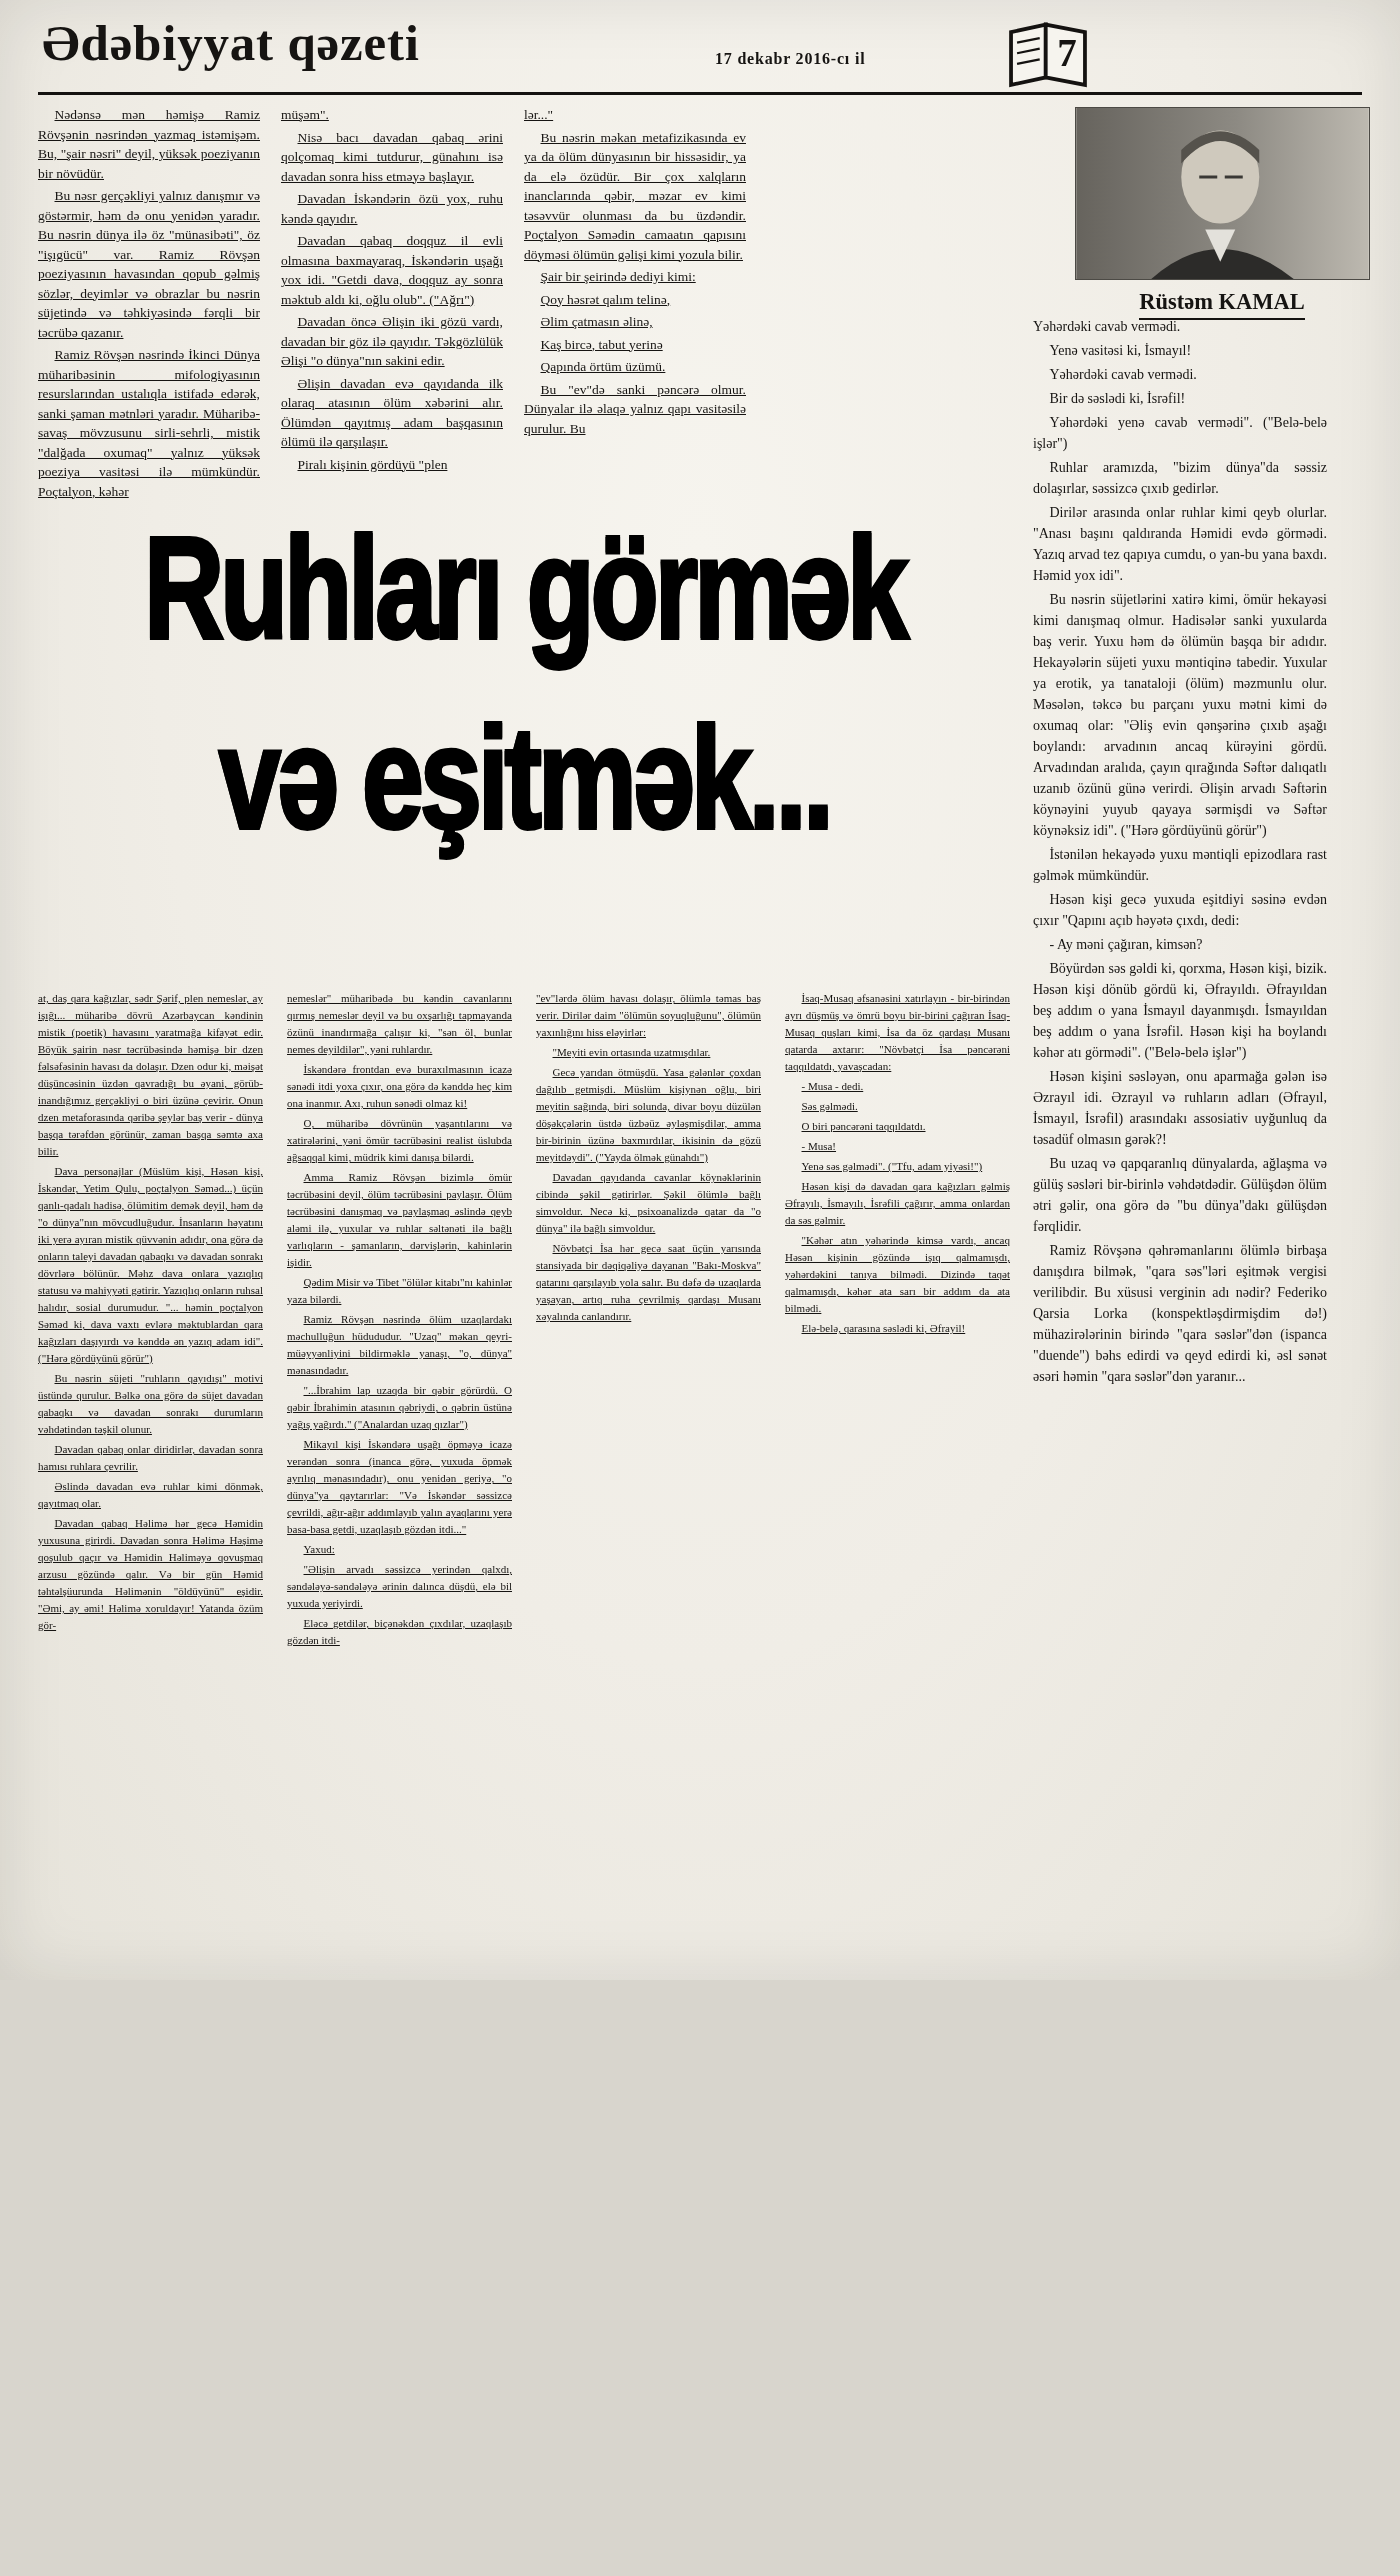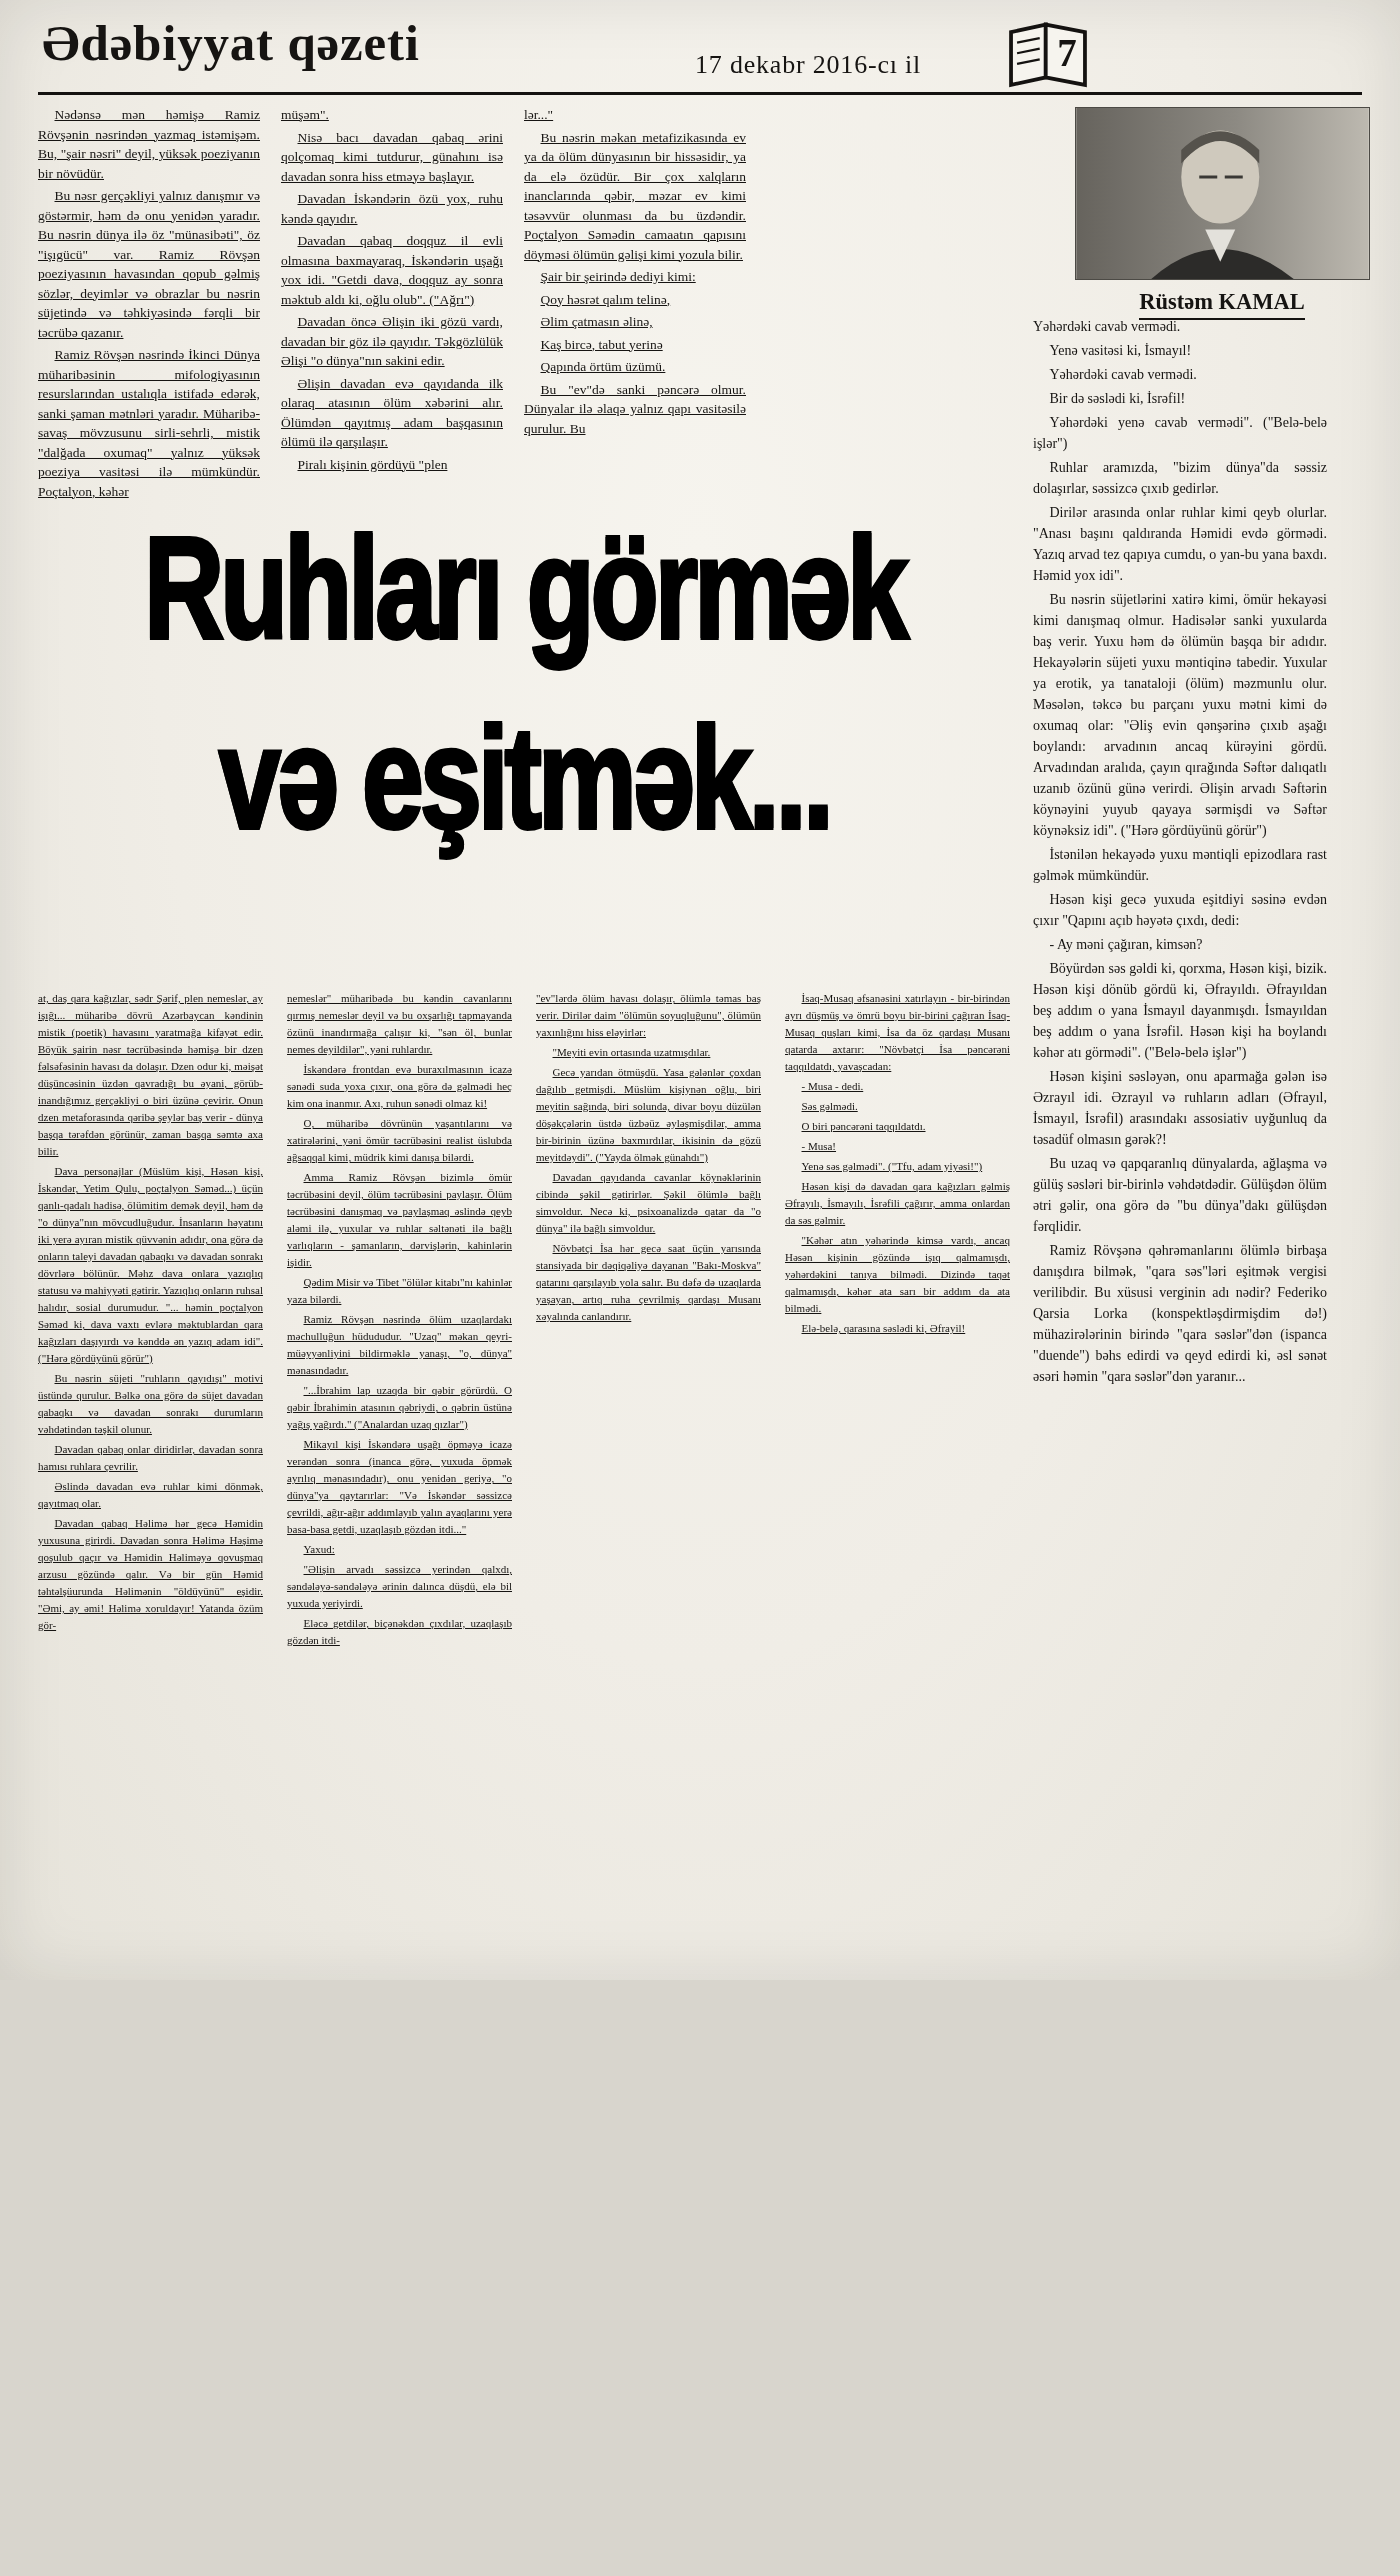--- a/index.html
+++ b/index.html
@@ -13,22 +13,22 @@
     color:#161412;
     overflow:hidden;
   }
   
   .masthead-title {
     position:absolute; left:42px; top:13.5px; margin:0;
     font-size:51px; font-weight:bold; letter-spacing:0.8px;
     font-family:"Liberation Serif", serif;
   }
   .issue-date {
-    position:absolute; left:695px; top:50px;
-    font-size:26px; font-weight:normal; letter-spacing:0.8px;
+    position:absolute; left:715px; top:50px;
+    font-size:16px; font-weight:bold; letter-spacing:0.8px;
     white-space:nowrap;
   }
   .page-badge { position:absolute; left:1005px; top:19.5px; width:86px; height:68px; }
   .page-badge svg { position:absolute; left:0; top:0; }
   .page-badge .num {
     position:absolute; left:44px; top:10.5px; width:36px;
     text-align:center; font-size:39px; font-weight:bold;
     font-family:"Liberation Serif", serif;
   }
   .masthead-rule {
@@ -124,21 +124,21 @@
     <div class="col bodytext cont">
         <p>at, daş qara kağızlar, sədr Şərif, plen nemeslər, ay işığı... müharibə dövrü Azərbaycan kəndinin mistik (poetik) havasını yaratmağa kifayət edir. Böyük şairin nəsr təcrübəsində həmişə bir dzen fəlsəfəsinin havası da dolaşır. Dzen odur ki, məişət düşüncəsinin üzdən qavradığı bu əyani, görüb-inandığımız gerçəkliyi o biri üzünə çevirir. Onun dzen metaforasında qəribə şeylər baş verir - dünya başqa tərəfdən görünür, zaman başqa səmtə axa bilir.</p>
         <p>Dava personajlar (Müslüm kişi, Həsən kişi, İskəndər, Yetim Qulu, poçtalyon Səməd...) üçün qanlı-qadalı hadisə, ölümitim demək deyil, həm də "o dünya"nın mövcudluğudur. İnsanların həyatını iki yerə ayıran mistik qüvvənin adıdır, ona görə də onların taleyi davadan qabaqkı və davadan sonrakı dövrlərə bölünür. Məhz dava onlara yazıqlıq statusu və mahiyyəti gətirir. Yazıqlıq onların ruhsal halıdır, sosial durumudur. "... həmin poçtalyon Səməd ki, dava vaxtı evlərə məktublardan qara kağızları daşıyırdı və kənddə ən yazıq adam idi". ("Hərə gördüyünü görür")</p>
         <p>Bu nəsrin süjeti "ruhların qayıdışı" motivi üstündə qurulur. Bəlkə ona görə də süjet davadan qabaqkı və davadan sonrakı durumların vəhdətindən təşkil olunur.</p>
         <p>Davadan qabaq onlar diridirlər, davadan sonra hamısı ruhlara çevrilir.</p>
         <p>Əslində davadan evə ruhlar kimi dönmək, qayıtmaq olar.</p>
         <p>Davadan qabaq Həlimə hər gecə Həmidin yuxusuna girirdi. Davadan sonra Həlimə Həşimə qoşulub qaçır və Həmidin Həliməyə qovuşmaq arzusu gözündə qalır. Və bir gün Həmid təhtəlşüurunda Həlimənin "öldüyünü" eşidir. "Əmi, ay əmi! Həlimə xoruldayır! Yatanda özüm gör-</p>
       </div>
     <div class="col bodytext cont">
         <p>nemeslər" müharibədə bu kəndin cavanlarını qırmış nemeslər deyil və bu oxşarlığı tapmayanda özünü inandırmağa çalışır ki, "sən öl, bunlar nemes deyildilər", yəni ruhlardır.</p>
-        <p>İskəndərə frontdan evə buraxılmasının icazə sənədi suda yoxa çıxır, ona görə də gəlmədi heç kim ona inanmır. Axı, ruhun sənədi olmaz ki!</p>
+        <p>İskəndərə frontdan evə buraxılmasının icazə sənədi itdi yoxa çıxır, ona görə də kənddə heç kim ona inanmır. Axı, ruhun sənədi olmaz ki!</p>
         <p>O, müharibə dövrünün yaşantılarını və xatirələrini, yəni ömür təcrübəsini realist üslubda ağsaqqal kimi, müdrik kimi danışa bilərdi.</p>
         <p>Amma Ramiz Rövşən bizimlə ömür təcrübəsini deyil, ölüm təcrübəsini paylaşır. Ölüm təcrübəsini danışmaq və paylaşmaq əslində qeyb aləmi ilə, yuxular və ruhlar səltənəti ilə bağlı varlıqların - şamanların, dərvişlərin, kahinlərin işidir.</p>
         <p>Qədim Misir və Tibet "ölülər kitabı"nı kahinlər yaza bilərdi.</p>
         <p>Ramiz Rövşən nəsrində ölüm uzaqlardakı məchulluğun hüdududur. "Uzaq" məkan qeyri-müəyyənliyini bildirməklə yanaşı, "o, dünya" mənasındadır.</p>
         <p>"...İbrahim lap uzaqda bir qəbir görürdü. O qəbir İbrahimin atasının qəbriydi, o qəbrin üstünə yağış yağırdı." ("Analardan uzaq qızlar")</p>
         <p>Mikayıl kişi İskəndərə uşağı öpməyə icazə verəndən sonra (inanca görə, yuxuda öpmək ayrılıq mənasındadır), onu yenidən geriyə, "o dünya"ya qaytarırlar: "Və İskəndər səssizcə çevrildi, ağır-ağır addımlayıb yalın ayaqlarını yerə basa-basa getdi, uzaqlaşıb gözdən itdi..."</p>
         <p>Yaxud:</p>
         <p>"Əlişin arvadı səssizcə yerindən qalxdı, səndələyə-səndələyə ərinin dalınca düşdü, elə bil yuxuda yeriyirdi.</p>
         <p>Eləcə getdilər, biçənəkdən çıxdılar, uzaqlaşıb gözdən itdi-</p>
       </div>

